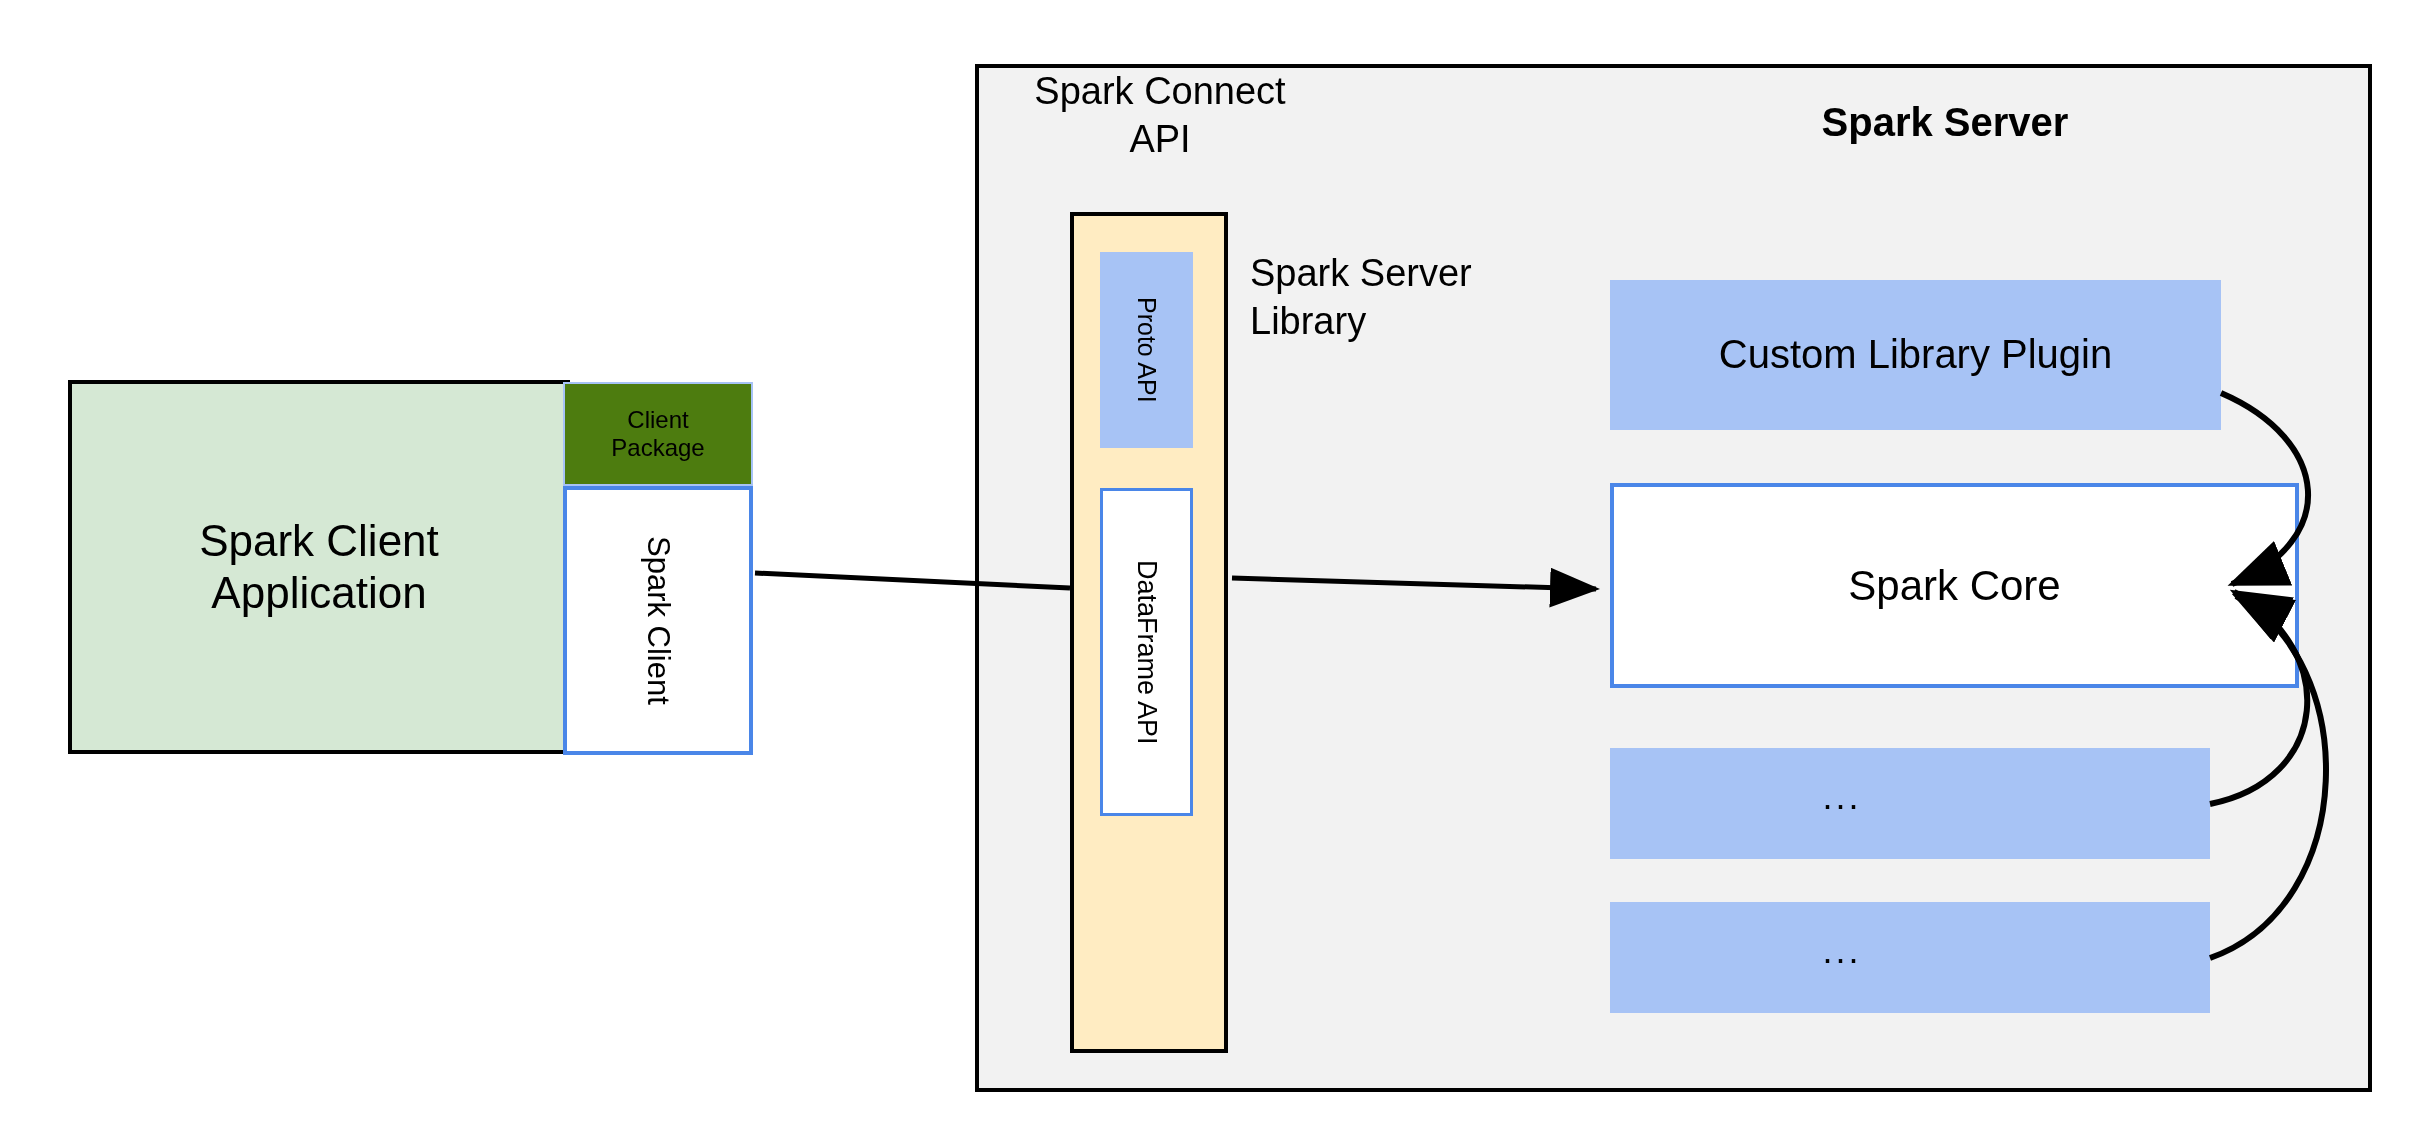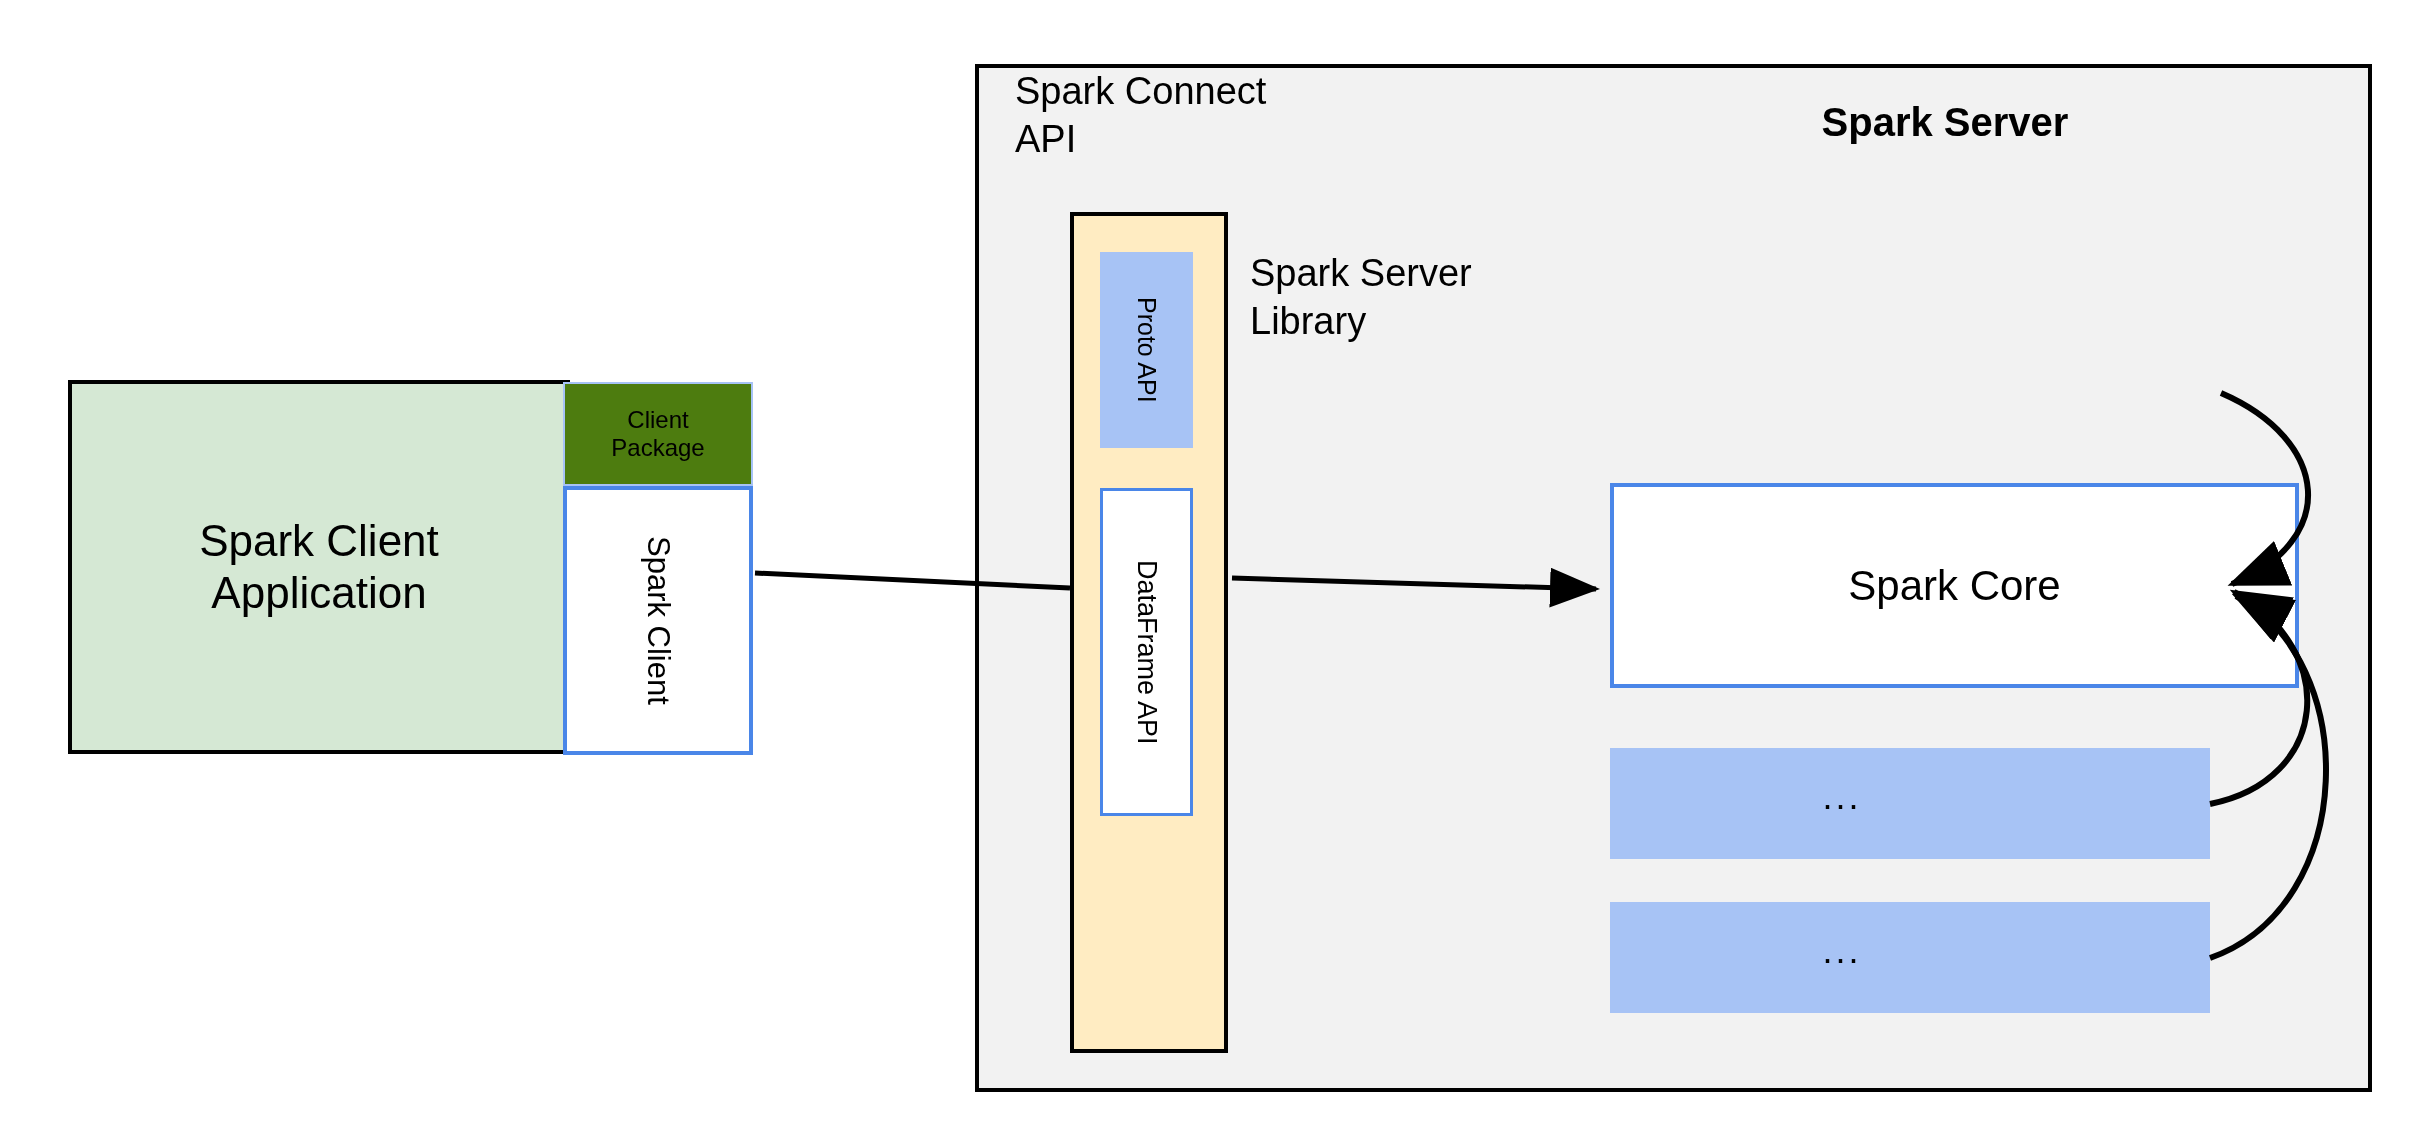--- a/index.html
+++ b/index.html
@@ -72,21 +72,21 @@
     background: #f2f2f2;
     border: 4px solid #000000;
     box-sizing: border-box;
   }
   #spark-connect-api-label {
     position: absolute;
     left: 1015px;
     top: 68px;
     width: 290px;
     font-size: 38px;
-    text-align: left;
+    text-align: center;
     line-height: 1.25;
   }
   #spark-server-title {
     position: absolute;
     left: 1715px;
     top: 100px;
     width: 460px;
     font-size: 40px;
     font-weight: bold;
     text-align: center;
@@ -208,20 +208,23 @@
   <div class="box" id="connect-column"></div>
 
   <div class="box" id="proto-api-box">
     <span class="vtext">Proto API</span>
   </div>
 
   <div class="box" id="dataframe-api-box">
     <span class="vtext">DataFrame API</span>
   </div>
 
+  <div class="box" id="custom-library-plugin-box">
+    <span>Custom Library Plugin</span>
+  </div>
 
   <div class="box" id="spark-core-box">
     <span>Spark Core</span>
   </div>
 
   <div class="box" id="ellipsis-box-1">
     <span>...</span>
   </div>
 
   <div class="box" id="ellipsis-box-2">

